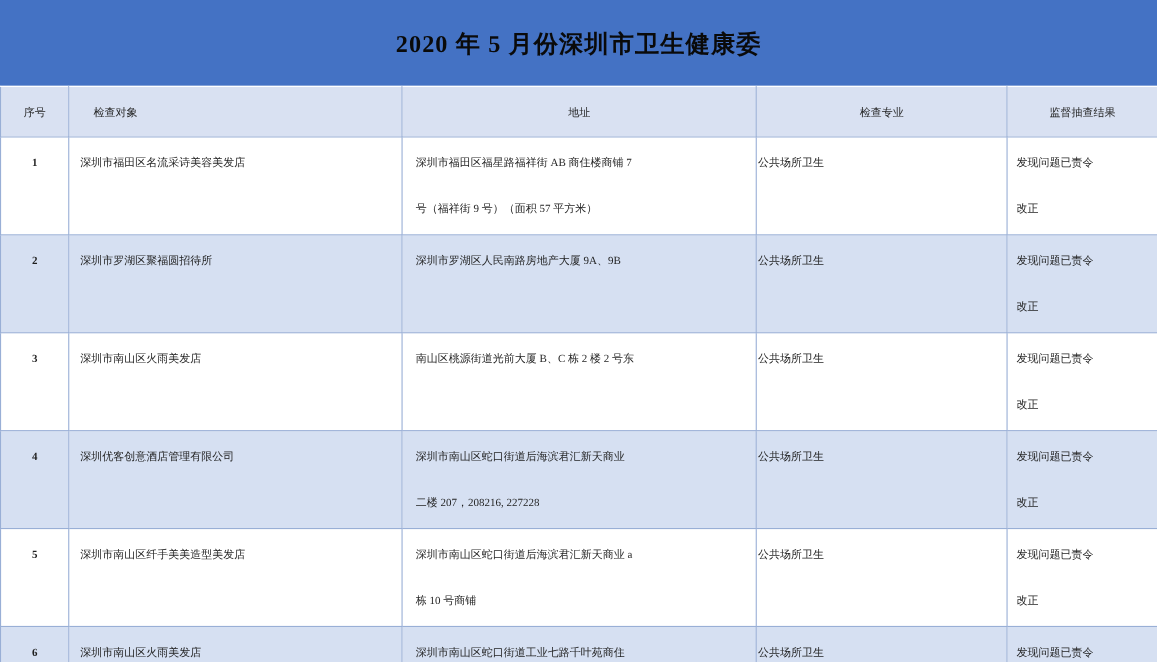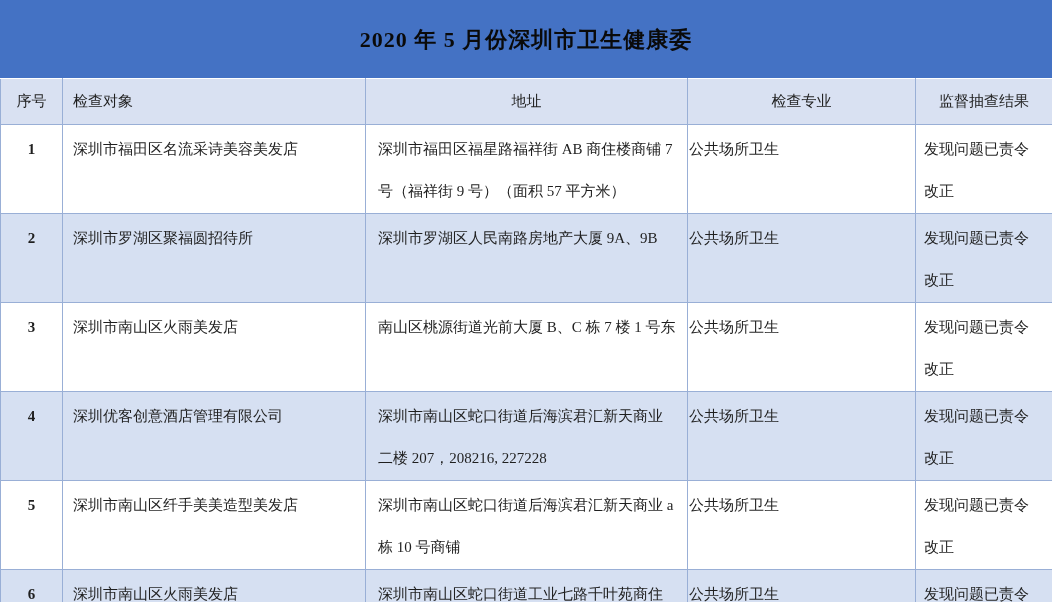--- a/index.html
+++ b/index.html
@@ -28,32 +28,32 @@
     line-height: 35px;
     letter-spacing: 1px;
   }
   table {
     width: 1052px;
     border-collapse: collapse;
     table-layout: fixed;
   }
   th, td {
     border: 1px solid var(--border);
-    font-size: 15px;
+    font-size: 10px;
     overflow: hidden;
   }
   thead th {
     background: var(--header-bg);
     height: 46px;
     font-weight: normal;
     vertical-align: middle;
     text-align: center;
     border-top: 1px solid #ffffff;
   }
-  thead th.c-target { text-align: left; padding-left: 10px; }
+  thead th.c-target { text-align: left; padding-left: 22px; }
   tbody td {
     height: 82px;
     vertical-align: top;
     padding-top: 3px;
     line-height: 42px;
   }
   tbody tr:nth-child(even) { background: var(--band-bg); }
   td.c-no    { text-align: center; font-weight: bold; }
   td.c-target{ text-align: left; padding-left: 10px; padding-right: 8px; }
   td.c-addr  { padding-left: 12px; padding-right: 4px; }
@@ -111,21 +111,21 @@
         <td class="c-spec">公共场所卫生</td>
         <td class="c-result">
           <div class="cell-line">发现问题已责令</div>
           <div class="cell-line">改正</div>
         </td>
       </tr>
       <tr>
         <td class="c-no">3</td>
         <td class="c-target">深圳市南山区火雨美发店</td>
         <td class="c-addr">
-          <div class="cell-line">南山区桃源街道光前大厦 B、C 栋 7 楼 1 号东</div>
+          <div class="cell-line">南山区桃源街道光前大厦 B、C 栋 2 楼 2 号东</div>
           <div class="cell-line"></div>
         </td>
         <td class="c-spec">公共场所卫生</td>
         <td class="c-result">
           <div class="cell-line">发现问题已责令</div>
           <div class="cell-line">改正</div>
         </td>
       </tr>
       <tr>
         <td class="c-no">4</td>

